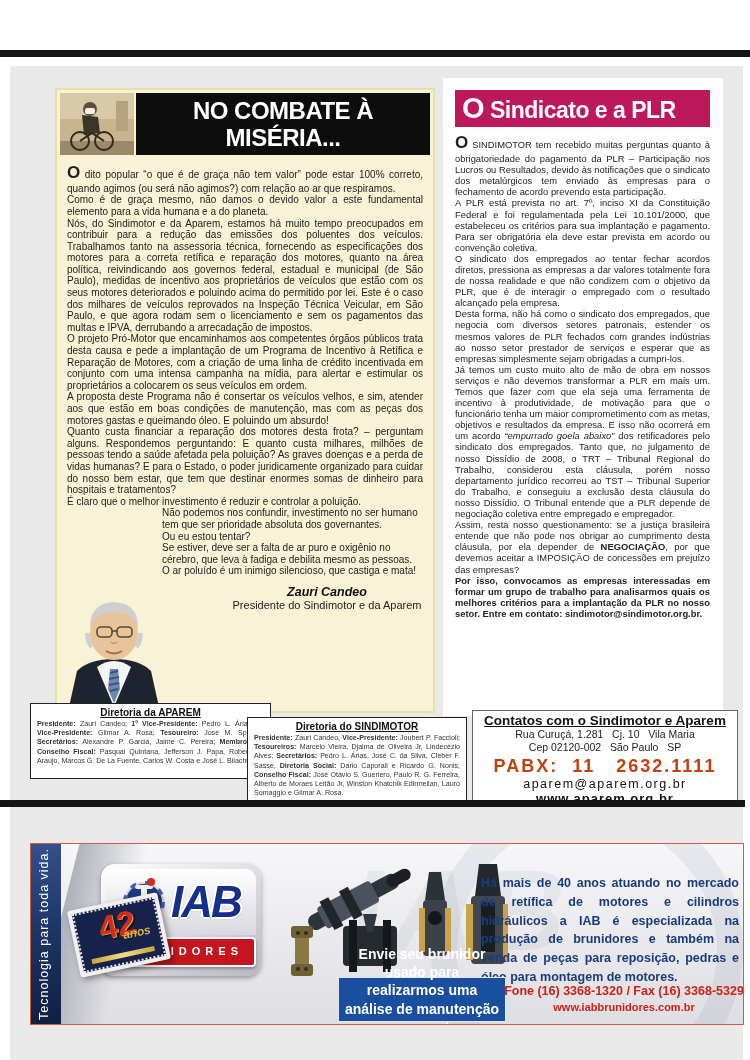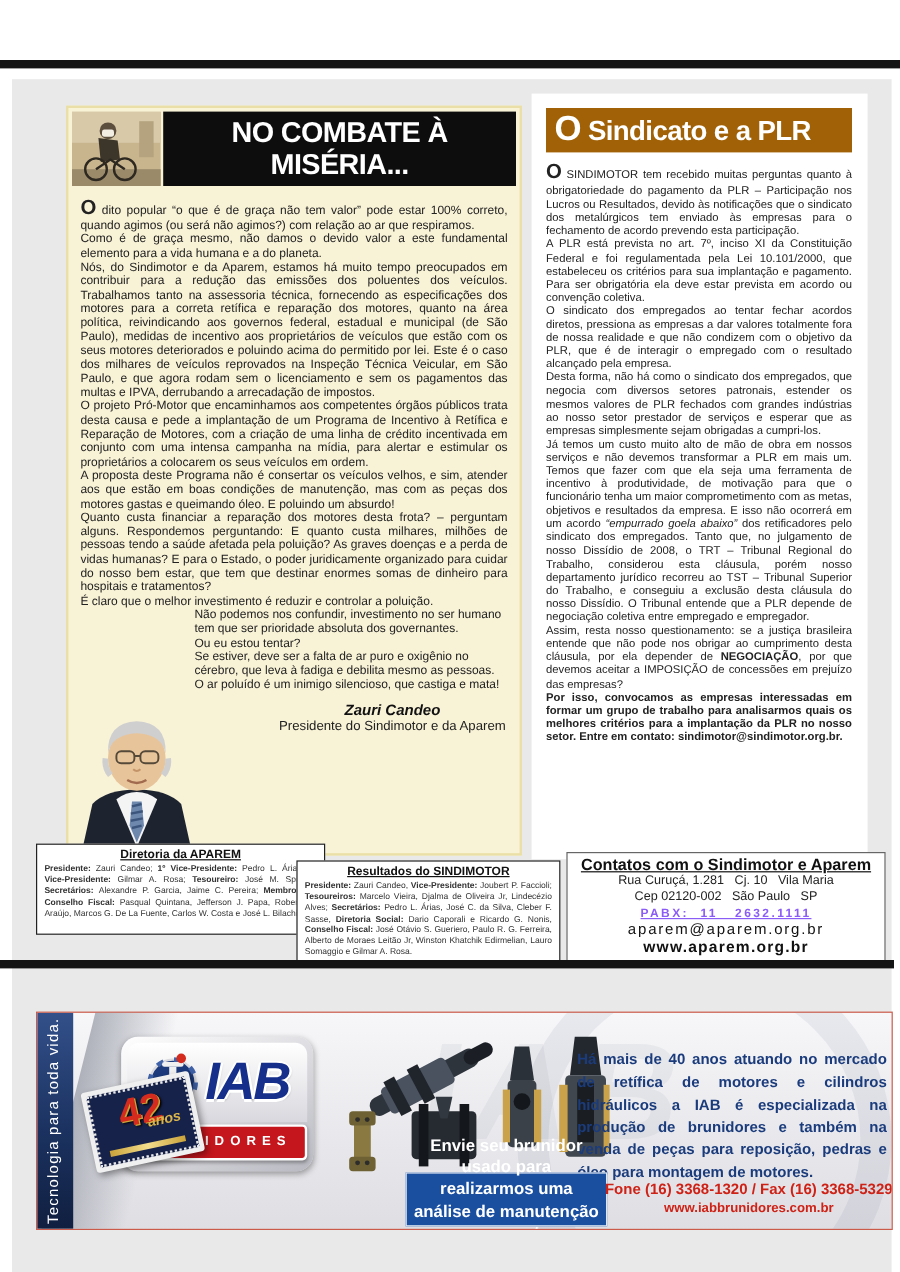--- a/index.html
+++ b/index.html
@@ -19,36 +19,36 @@
   #left-body p{margin:0;}
   p.lead::first-letter{font-size:17px;font-weight:bold;}
   .quote p{text-align:left;padding-left:95px;margin:0;}
   #signature{margin-top:8px;margin-left:150px;width:220px;text-align:center;}
   #sig-name{font-weight:bold;font-style:italic;font-size:12.5px;color:#111;}
   #sig-title{font-size:11px;color:#222;}
   #portrait{position:absolute;left:2px;bottom:0;}
 
   
   #right-box{position:absolute;left:455px;top:90px;width:255px;}
-  #r-title{background:#a16207;color:#fff;font-weight:bold;font-size:23px;height:37px;line-height:37px;padding-left:7px;letter-spacing:-0.5px;}
+  #r-title{background:#be185d;color:#fff;font-weight:bold;font-size:23px;height:37px;line-height:37px;padding-left:7px;letter-spacing:-0.5px;}
   #r-title::first-letter{font-size:29px;}
   #right-body{margin-top:6px;font-size:9.4px;line-height:1.18;color:#222;text-align:justify;}
   #right-body p{margin:0;}
   #right-body p.boldp{font-weight:bold;}
 
   
   .board{position:absolute;background:#fff;border:1px solid #222;box-sizing:border-box;padding:3px 6px;}
   #board-aparem{left:30px;top:703px;width:241px;height:76px;}
   #board-sind{left:247px;top:717px;width:220px;height:84px;}
   .board-title{text-align:center;font-weight:bold;font-size:10px;text-decoration:underline;margin-bottom:2px;color:#111;}
   .board-text{font-size:7.1px;line-height:1.3;color:#333;text-align:justify;}
   #contacts{position:absolute;left:472px;top:710px;width:266px;height:92px;background:#fff;border:1px solid #666;box-sizing:border-box;text-align:center;padding-top:2px;}
   #contacts-title{font-size:13.5px;font-weight:bold;text-decoration:underline;color:#111;}
   .addr{font-size:10.5px;color:#222;line-height:1.25;}
-  #pabx{font-size:10px;font-weight:bold;text-decoration:underline;letter-spacing:2px;color:#8b5cf6;margin-top:2px;}
+  #pabx{font-size:18px;font-weight:bold;letter-spacing:2px;color:#c2410c;margin-top:2px;}
   #contact-email{font-size:12.5px;letter-spacing:1.5px;color:#111;}
   #contact-www{font-size:13px;font-weight:bold;letter-spacing:1px;color:#111;}
 
   
   #ad{position:absolute;left:30px;top:843px;width:714px;height:182px;border:1px solid #cc5a4a;box-sizing:border-box;
       background:linear-gradient(180deg,#f7f7f9 0%,#e9e9ed 55%,#dedee3 100%);overflow:hidden;}
   #ad-ring{position:absolute;right:0px;top:-50px;width:260px;height:260px;border-radius:50%;border:26px solid rgba(130,140,160,0.13);}
   #ad-ghost{position:absolute;left:320px;top:0px;font-size:115px;font-weight:bold;font-style:italic;color:rgba(90,95,110,0.07);letter-spacing:8px;}
   #navy-strip{position:absolute;left:0;top:0;width:30px;height:100%;background:linear-gradient(180deg,#33508a 0%,#1b3260 55%,#101f40 100%);}
   #swoosh{position:absolute;left:26px;top:-10px;width:70px;height:200px;background:linear-gradient(90deg,rgba(120,125,140,0.55),rgba(120,125,140,0));transform:skewX(-14deg);}
@@ -153,21 +153,21 @@
       <p><span>Assim, resta nosso questionamento: se a justiça brasileira entende que não pode nos obrigar ao cumprimento desta cláusula, por ela depender de </span><span style="font-weight: bold;">NEGOCIAÇÃO</span><span>, por que devemos aceitar a </span><span style="font-weight: normal;">IMPOSIÇÃO</span><span> de concessões em prejuízo das empresas?</span></p>
       <p class="boldp">Por isso, convocamos as empresas interessadas em formar um grupo de trabalho para analisarmos quais os melhores critérios para a implantação da PLR no nosso setor. Entre em contato:  sindimotor@sindimotor.org.br.</p>
     </div>
   </div>
 
   <div class="board" id="board-aparem">
     <div class="board-title">Diretoria da APAREM</div>
     <div class="board-text"><span style="font-weight: bold;">Presidente: </span><span>Zauri Candeo; </span><span style="font-weight: bold;">1º Vice-Presidente: </span><span>Pedro L. Árias; </span><span style="font-weight: bold;">2º Vice-Presidente: </span><span>Gilmar A. Rosa; </span><span style="font-weight: bold;">Tesoureiro: </span><span>José M. Spínola; </span><span style="font-weight: bold;">Secretários: </span><span>Alexandre P. Garcia, Jaime C. Pereira; </span><span style="font-weight: bold;">Membros do Conselho Fiscal: </span><span>Pasqual Quintana, Jefferson J. Papa, Roberto P. Araújo, Marcos G. De La Fuente, Carlos W. Costa e José L. Bilachi.</span></div>
   </div>
   <div class="board" id="board-sind">
-    <div class="board-title">Resultados do SINDIMOTOR</div>
+    <div class="board-title">Diretoria do SINDIMOTOR</div>
     <div class="board-text"><span style="font-weight: bold;">Presidente: </span><span>Zauri Candeo, </span><span style="font-weight: bold;">Vice-Presidente: </span><span>Joubert P. Faccioli; </span><span style="font-weight: bold;">Tesoureiros: </span><span>Marcelo Vieira, Djalma de Oliveira Jr, Lindecézio Alves; </span><span style="font-weight: bold;">Secretários: </span><span>Pedro L. Árias, José C. da Silva, Cleber F. Sasse, </span><span style="font-weight: bold;">Diretoria Social: </span><span>Dario Caporali e Ricardo G. Nonis, </span><span style="font-weight: bold;">Conselho Fiscal: </span><span>José Otávio S. Gueriero, Paulo R. G. Ferreira, Alberto de Moraes Leitão Jr, Winston Khatchik Edirmelian, Lauro Somaggio e Gilmar A. Rosa.</span></div>
   </div>
 
   <div id="contacts">
     <div id="contacts-title">Contatos com o Sindimotor e Aparem</div>
     <div class="addr">Rua Curuçá, 1.281&nbsp;&nbsp;&nbsp;Cj. 10&nbsp;&nbsp;&nbsp;Vila Maria</div>
     <div class="addr">Cep 02120-002&nbsp;&nbsp;&nbsp;São Paulo&nbsp;&nbsp;&nbsp;SP</div>
     <div id="pabx">PABX:&nbsp;&nbsp;11&nbsp;&nbsp;&nbsp;2632.1111</div>
     <div id="contact-email">aparem@aparem.org.br</div>
     <div id="contact-www">www.aparem.org.br</div>

